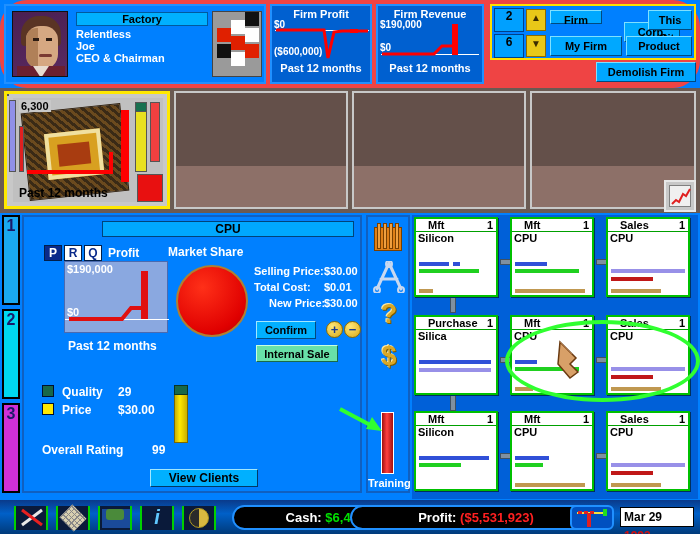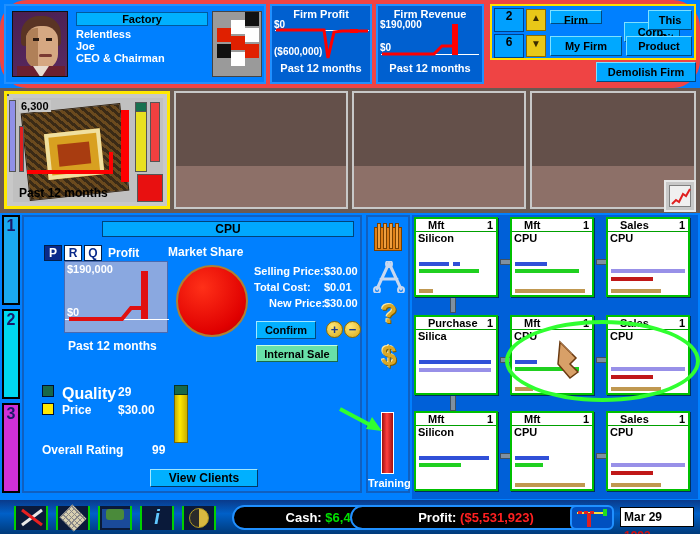--- a/index.html
+++ b/index.html
@@ -324,21 +324,21 @@
     <div class="pricelab" style="left:300px; top:64px;">$0.01</div>
     <div class="pricelab" style="left:218px; top:80px;margin-left:27px;">New Price:</div>
     <div class="pricelab" style="left:300px; top:80px;">$30.00</div>
 
     <div class="abs" id="confirm-btn">Confirm</div>
     <div class="pmbtn" style="left:302px;">+</div>
     <div class="pmbtn" style="left:320px;">−</div>
     <div class="abs" id="internal-btn">Internal Sale</div>
 
     <div class="swatch" style="left:18px; top:168px; background:#186848;"></div>
-    <div class="abs" style="left:38px; top:168px; font-size:16px;">Quality</div>
+    <div class="abs" style="left:38px; top:168px; font-size:12px;">Quality</div>
     <div class="abs" style="left:94px; top:168px; font-size:12px;">29</div>
     <div class="swatch" style="left:18px; top:186px; background:#ffe800;"></div>
     <div class="abs" style="left:38px; top:186px; font-size:12px;">Price</div>
     <div class="abs" style="left:94px; top:186px; font-size:12px;">$30.00</div>
     <div class="abs" id="rating-bar"></div>
     <div class="abs" id="rating-cap"></div>
     <div class="abs" style="left:18px; top:226px; font-size:12px;">Overall Rating</div>
     <div class="abs" style="left:128px; top:226px; font-size:12px;">99</div>
     <div class="abs" id="view-clients">View Clients</div>
   </div>

